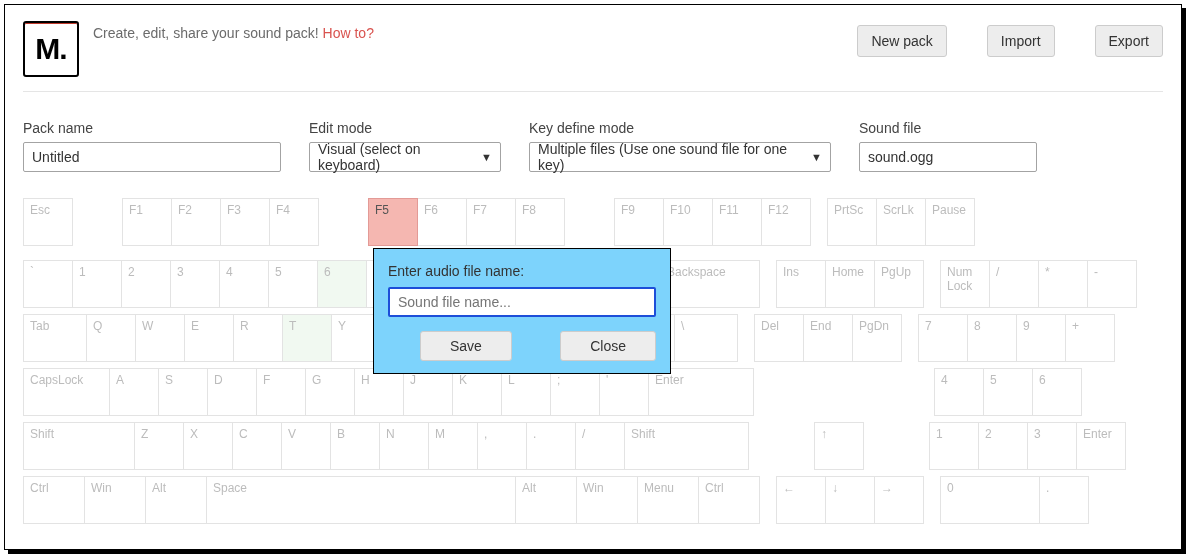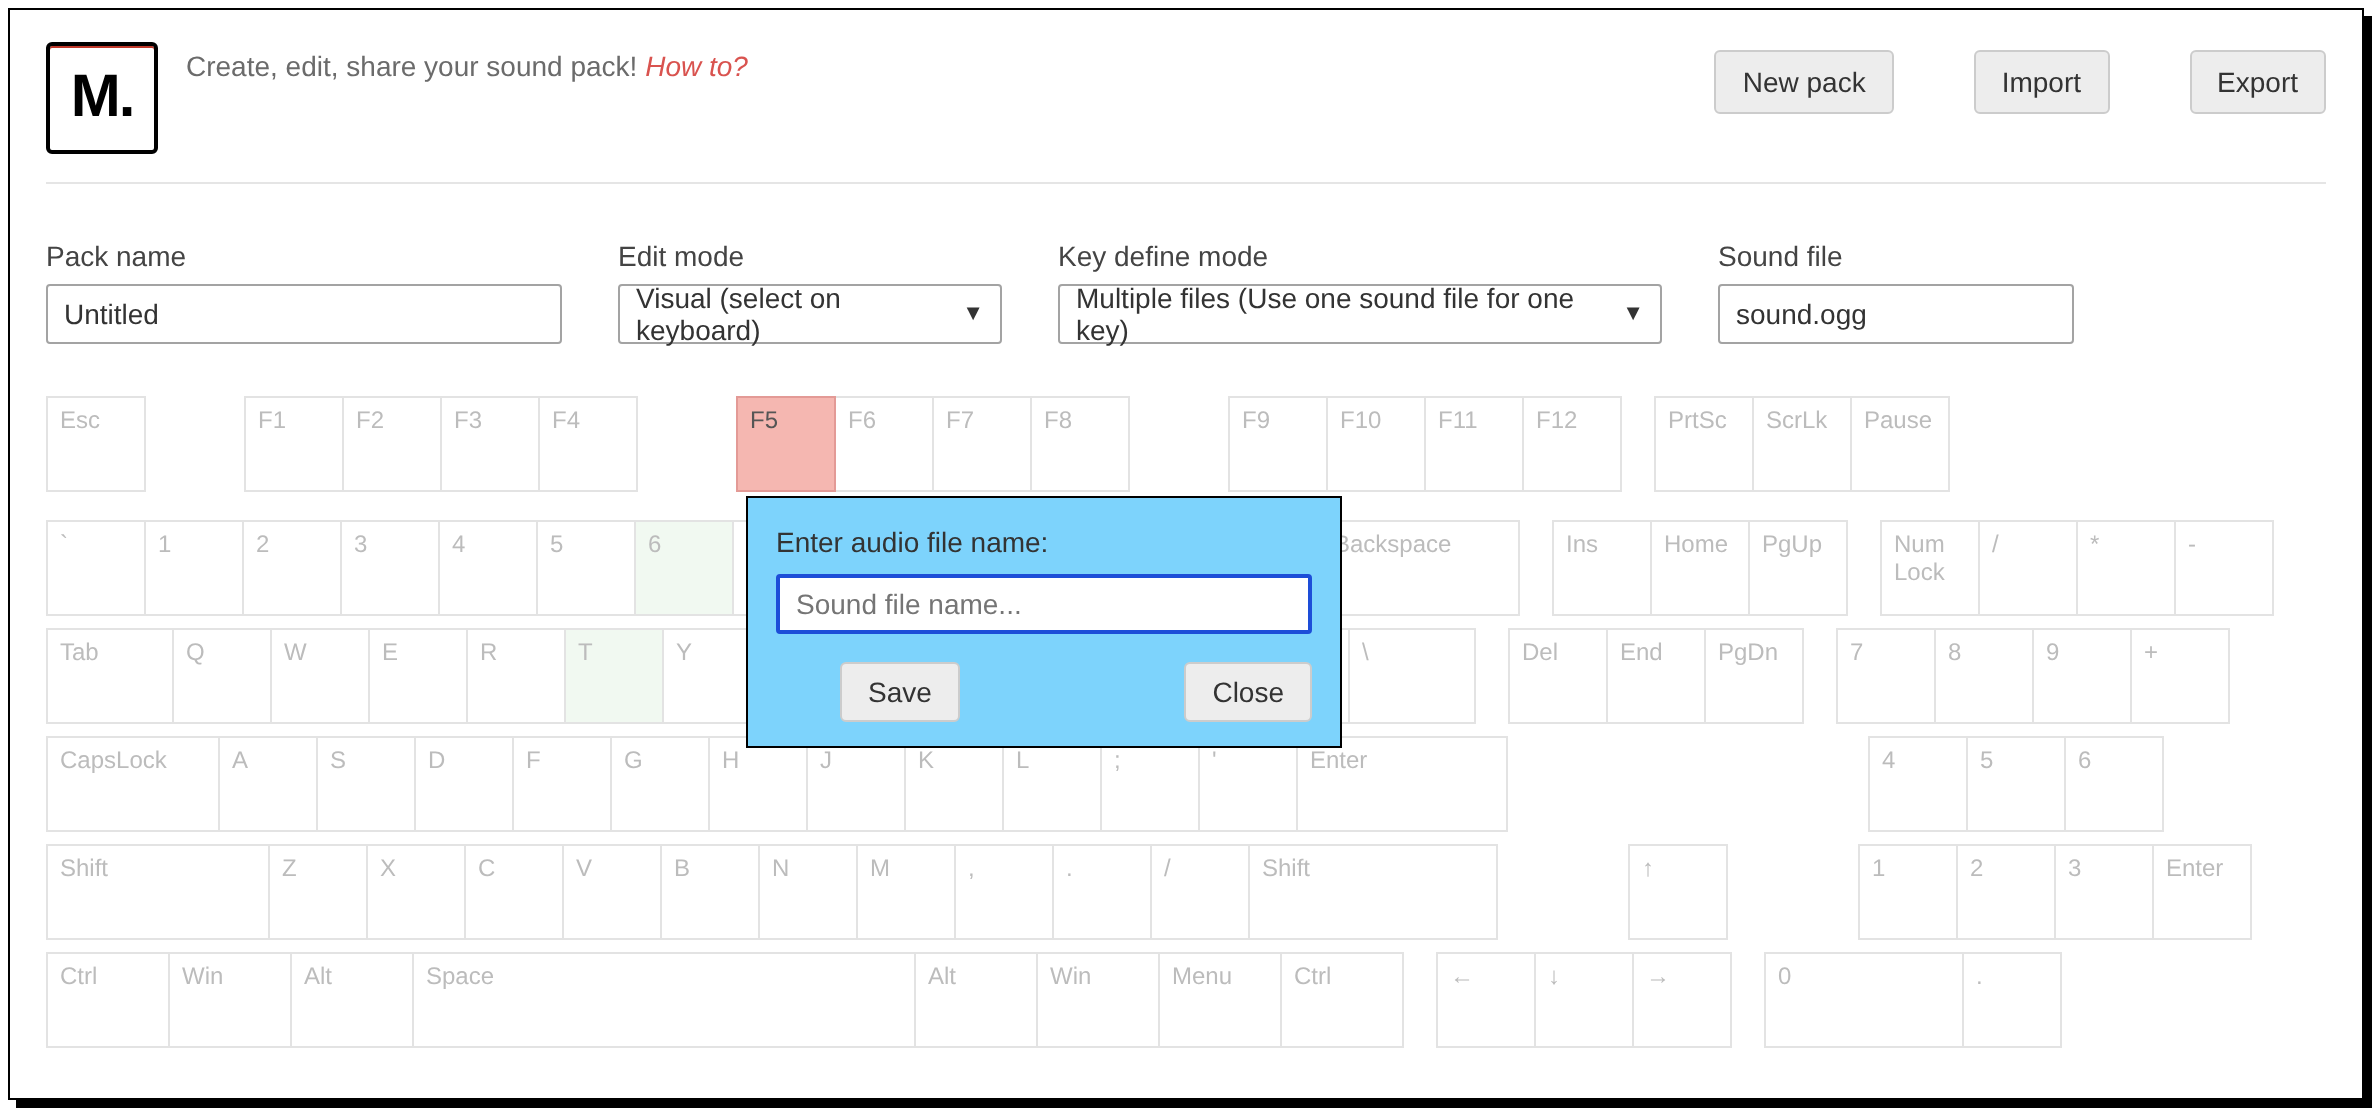--- a/index.html
+++ b/index.html
@@ -14,21 +14,21 @@
   .logo {
     width:56px; height:56px; border:2px solid #000; border-radius:3px;
     display:flex; align-items:center; justify-content:center;
     font-weight:900; font-size:30px; letter-spacing:-1px;
     box-shadow: 0 1px 0 #c0392b inset;
   }
   .logo::after { content:""; position:absolute; }
   .title-wrap { margin-left:14px; flex:1; }
   .title { font-size:28px; font-weight:700; color:#222; }
   .tagline { font-size:14px; color:#6b6b6b; margin-top:4px; }
-  .howto { color:#d9534f; text-decoration:none;font-style:italic; }
+  .howto { color:#d9534f; text-decoration:none; }
   .hdr-buttons { margin-left:auto; display:flex; gap:8px; align-items:flex-start; padding-top:4px;}
   .btn {
     background:#ededed; border:1px solid #ccc; border-radius:3px;
     padding:7px 13px; font-size:14px; color:#333; cursor:pointer;margin-left:32px;
   }
   .divider { border:none; border-top:1px solid #e5e5e5; margin:14px 0 28px 0; }
 
   
   .controls { display:flex; gap:28px; margin-bottom:26px; }
   .ctrl label { display:block; font-size:14px; color:#444; margin-bottom:6px; }
@@ -57,37 +57,37 @@
   .faint { background:#f1f9f1; }
 
   
   .w1   { width:50px; }
   .w125 { width:62px; }
   .w15  { width:64px; }
   .w175 { width:87px; }
   .w2   { width:100px; }
   .w225 { width:112px; }
   .w25  { width:125px; }
-  .w6   { width:252px; }
+  .w6   { width:310px; }
   .wEnterWide { width:106px; }
   .wBksp { width:100px; }
 
   
   .dialog {
     position:absolute; left:369px; top:213px; width:298px;
     background:#7dd3fc; border:1px solid #000; padding:14px 14px 12px 14px;
     color:#333; font-size:14px; z-index:5;
   }
   .dialog .prompt { margin-bottom:8px; }
   .dialog input {
     width:100%; height:30px; border:2px solid #1d4ed8; border-radius:2px;
     padding:0 8px; font-size:14px; color:#999;
   }
   .dialog .row { display:flex; justify-content:space-between; margin-top:14px; }
-  .dialog .btn { padding:6px 13px; }
+  .dialog .btn { padding:6px 29px; }
 
 </style>
 </head>
 <body>
 
 <div class="card">
 
   <div class="hdr">
     <div class="logo">M.</div>
     <div class="title-wrap">

